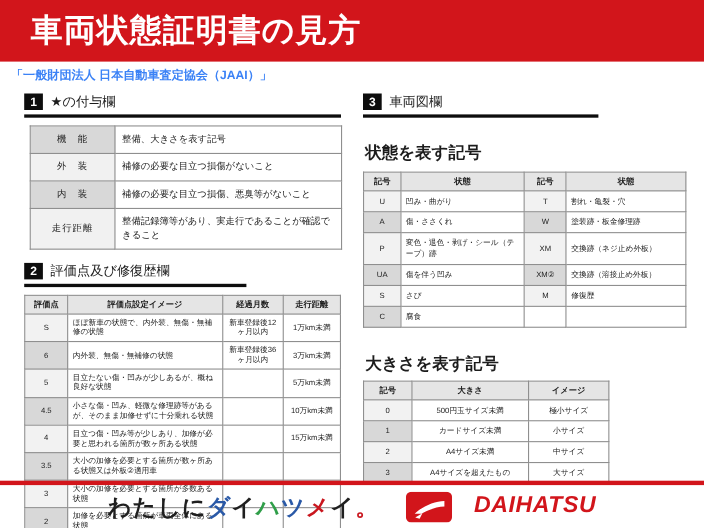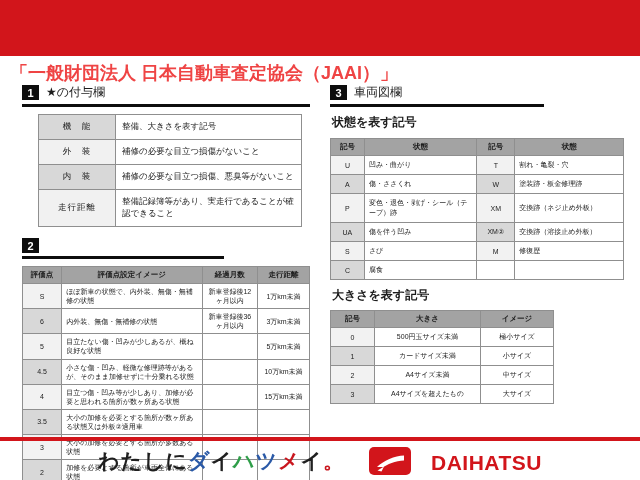--- a/index.html
+++ b/index.html
@@ -5,53 +5,53 @@
   html,body{margin:0;padding:0;}
   body{
     width:640px;height:480px;position:relative;background:#ffffff;overflow:hidden;
     font-family:"Liberation Sans","DejaVu Sans",sans-serif;color:#1c1c1c;
   }
   .topbar{
     position:absolute;top:0;left:0;width:640px;height:56px;background:#d2151b;color:#fff;
     display:flex;align-items:center;justify-content:space-between;
     padding:0 16px 0 28px;box-sizing:border-box;font-weight:bold;font-size:29px;letter-spacing:1px;
   }
-  .subtitle{position:absolute;top:61px;left:10px;font-size:18px;font-weight:bold;color:#ef4444;}
+  .subtitle{position:absolute;top:61px;left:10px;font-size:11px;font-weight:bold;color:#3b82f6;}
   .col{position:absolute;top:84px;}
   .col.left{left:22px;width:292px;}
   .col.right{left:330px;width:296px;}
   .sec-head{display:flex;align-items:center;gap:7px;border-bottom:3px solid #0d0d0d;padding-bottom:3px;}
   .sec-head.w1{width:288px;}
   .sec-head.w2{width:202px;margin-top:11px;}
   .sec-head.w3{width:214px;}
   .badge{background:#0d0d0d;color:#fff;font-size:11px;font-weight:bold;width:17px;height:15px;
     display:flex;align-items:center;justify-content:center;flex:0 0 17px;}
   .sec-title{font-size:12px;font-weight:normal;}
   table{border-collapse:collapse;margin-top:7px;}
   th,td{border:1px solid #8f8f8f;vertical-align:middle;color:#1c1c1c;}
-  th{background:#a3a3a3;font-weight:bold;text-align:center;}
+  th{background:#e5e5e5;font-weight:bold;text-align:center;}
   .empty{background:#fff !important;}
   
-  .t1{width:264px;margin-left:16px;}
+  .t1{width:284px;margin-left:5px;}
   .t1 td{font-size:8.5px;padding:6px 6px;}
   .t1 td:first-child{width:64px;text-align:center;background:#f1f1f1;letter-spacing:1px;}
   .t1 tr:nth-child(odd) td:first-child{background:#d8d8d8;}
   
   .t2{width:288px;}
   .t2 th{font-size:7.5px;padding:3px 2px;}
   .t2 th:nth-child(1){width:36px;}
   .t2 th:nth-child(2){width:146px;}
   .t2 th:nth-child(3){width:54px;text-align:center;}
   .t2 th:nth-child(4){width:50px;}
   .t2 td{font-size:7px;padding:3px 4px;line-height:1.3;}
   .t2 td:first-child{text-align:center;background:#f2f2f2;}
   .t2 tbody tr:nth-child(even) td:first-child{background:#d8d8d8;}
   .t2 td:nth-child(3),.t2 td:nth-child(4){text-align:center;}
   
-  .sub-label{font-size:12px;font-weight:bold;margin:7px 0 0 2px;}
+  .sub-label{font-size:15px;font-weight:bold;margin:23px 0 0 2px;}
   .t3{width:294px;}
   .t3 th{font-size:7.5px;padding:3px 2px;}
   .t3 th:nth-child(1){width:30px;}
   .t3 th:nth-child(2){width:114px;}
   .t3 th:nth-child(3){width:34px;}
   .t3 th:nth-child(4){width:110px;}
   .t3 td{font-size:7px;padding:4px 4px;}
   .t3 td:nth-child(1),.t3 td:nth-child(3){text-align:center;background:#f2f2f2;}
   .t3 tbody tr:nth-child(even) td:nth-child(1),
   .t3 tbody tr:nth-child(even) td:nth-child(3){background:#d8d8d8;}
@@ -61,28 +61,29 @@
   .t4 th:nth-child(1){width:40px;}
   .t4 th:nth-child(2){width:104px;}
   .t4 th:nth-child(3){width:70px;}
   .t4 td{font-size:7px;padding:4px 4px;text-align:center;}
   .t4 td:nth-child(1){background:#f2f2f2;}
   .t4 tbody tr:nth-child(even) td:nth-child(1){background:#d8d8d8;}
   .redline{position:absolute;top:437px;left:0;width:640px;height:4px;background:#d2151b;}
   .footer{position:absolute;top:444px;left:0;width:640px;height:34px;
     display:flex;align-items:center;justify-content:center;gap:24px;}
   .slogan{font-size:21px;font-weight:bold;letter-spacing:1px;white-space:nowrap;}
-  .brand{display:flex;align-items:flex-end;gap:20px;}
+  .brand{display:flex;align-items:flex-start;gap:20px;font-style:italic;}
   .brand svg{width:42px;height:28px;display:block;}
   .brand-name{font-size:21px;font-weight:bold;color:#d2151b;letter-spacing:0.5px;}
 </style>
 </head>
 <body>
 
 <div class="topbar">
+  <span>車両状態証明書の見方</span>
 </div>
 
 <div class="subtitle">「一般財団法人 日本自動車査定協会（JAAI）」</div>
 
 <div class="col left">
   <div class="sec-head w1">
     <span class="badge">1</span>
     <span class="sec-title">★の付与欄</span>
   </div>
   <table class="t1">
@@ -101,20 +102,21 @@
         </tr>
         <tr>
           <td>走行距離</td>
           <td>整備記録簿等があり、実走行であることが確認できること</td>
         </tr>
       </tbody>
   </table>
 
   <div class="sec-head w2">
     <span class="badge">2</span>
+    <span class="sec-title">評価点及び修復歴欄</span>
   </div>
   <table class="t2">
     <thead>
         <tr>
           <th>評価点</th>
           <th>評価点設定イメージ</th>
           <th>経過月数</th>
           <th>走行距離</th>
         </tr>
       </thead>

